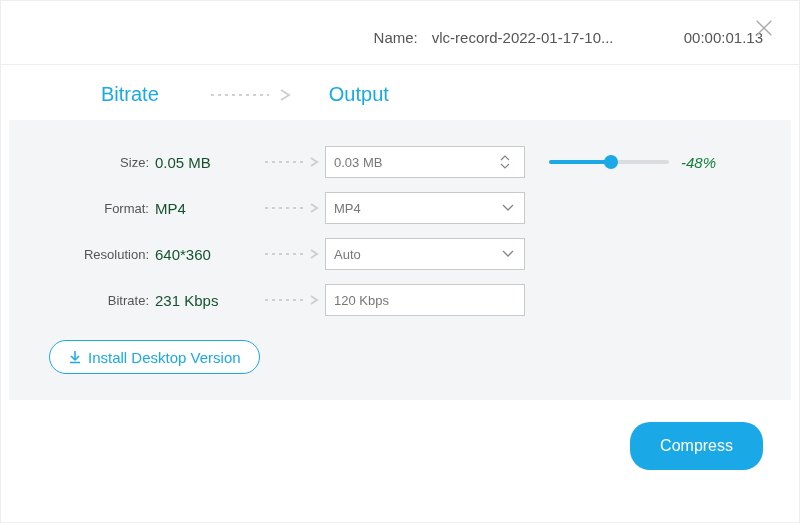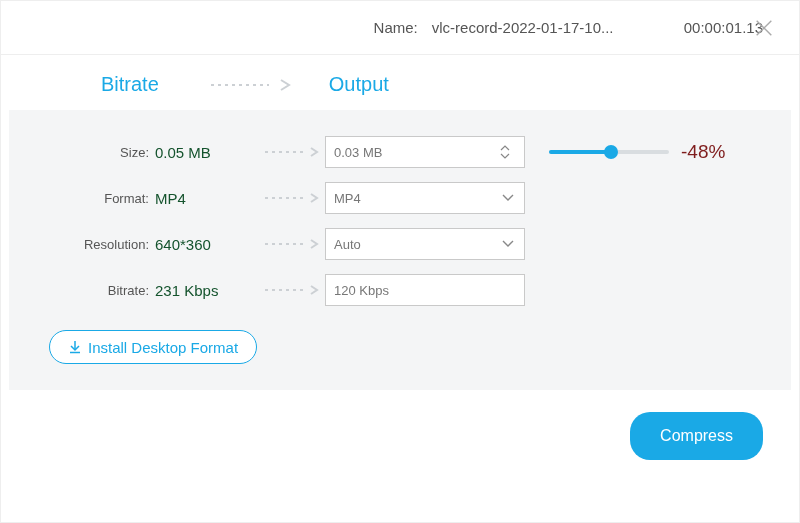--- a/index.html
+++ b/index.html
@@ -26,21 +26,21 @@
     width: 22px;
     height: 22px;
     color: #aaa;
     cursor: pointer;
   }
   .close-x svg { width: 22px; height: 22px; }
   .name-row {
     display: flex;
     align-items: center;
     justify-content: flex-end;
-    padding: 18px 36px 18px 36px;
+    padding: 28px 36px 18px 36px;
     gap: 14px;
     font-size: 15px;
     color: #555;
   }
   .name-row .nlabel { color: #555; }
   .name-row .nval { color: #555; min-width: 210px; }
   .name-row .ntime { margin-left: 28px; color: #555; }
   .divider {
     height: 1px;
     background: #eee;
@@ -137,21 +137,21 @@
   }
   .slider .thumb {
     position: absolute;
     left: 52%;
     top: 50%;
     width: 14px; height: 14px;
     background: #1aa9e6;
     border-radius: 50%;
     transform: translate(-50%, -50%);
   }
-  .pct { color: #7f1d1d; font-size: 19px; }
+  .pct { color: #15803d; font-size: 15px; font-style: italic; }
   .install-btn {
     display: inline-flex;
     align-items: center;
     gap: 6px;
     border: 1px solid #1aa9e6;
     color: #1aa9e6;
     background: #fff;
     border-radius: 18px;
     height: 34px;
     padding: 0 18px;
@@ -292,21 +292,21 @@
         <span class="fval">120 Kbps</span>
       </div>
     </div>
 
     <button class="install-btn">
       <svg viewBox="0 0 14 14">
         <line x1="7" y1="1" x2="7" y2="9" stroke="currentColor" stroke-width="1.5"></line>
         <polyline points="3,6 7,10 11,6" fill="none" stroke="currentColor" stroke-width="1.5"></polyline>
         <line x1="2" y1="12.5" x2="12" y2="12.5" stroke="currentColor" stroke-width="1.5"></line>
       </svg>
-      <span>Install Desktop Format</span>
+      <span>Install Desktop Version</span>
     </button>
 
   </div>
 
   <div class="footer">
     <button class="compress-btn">Compress</button>
   </div>
 
 </div>
 

